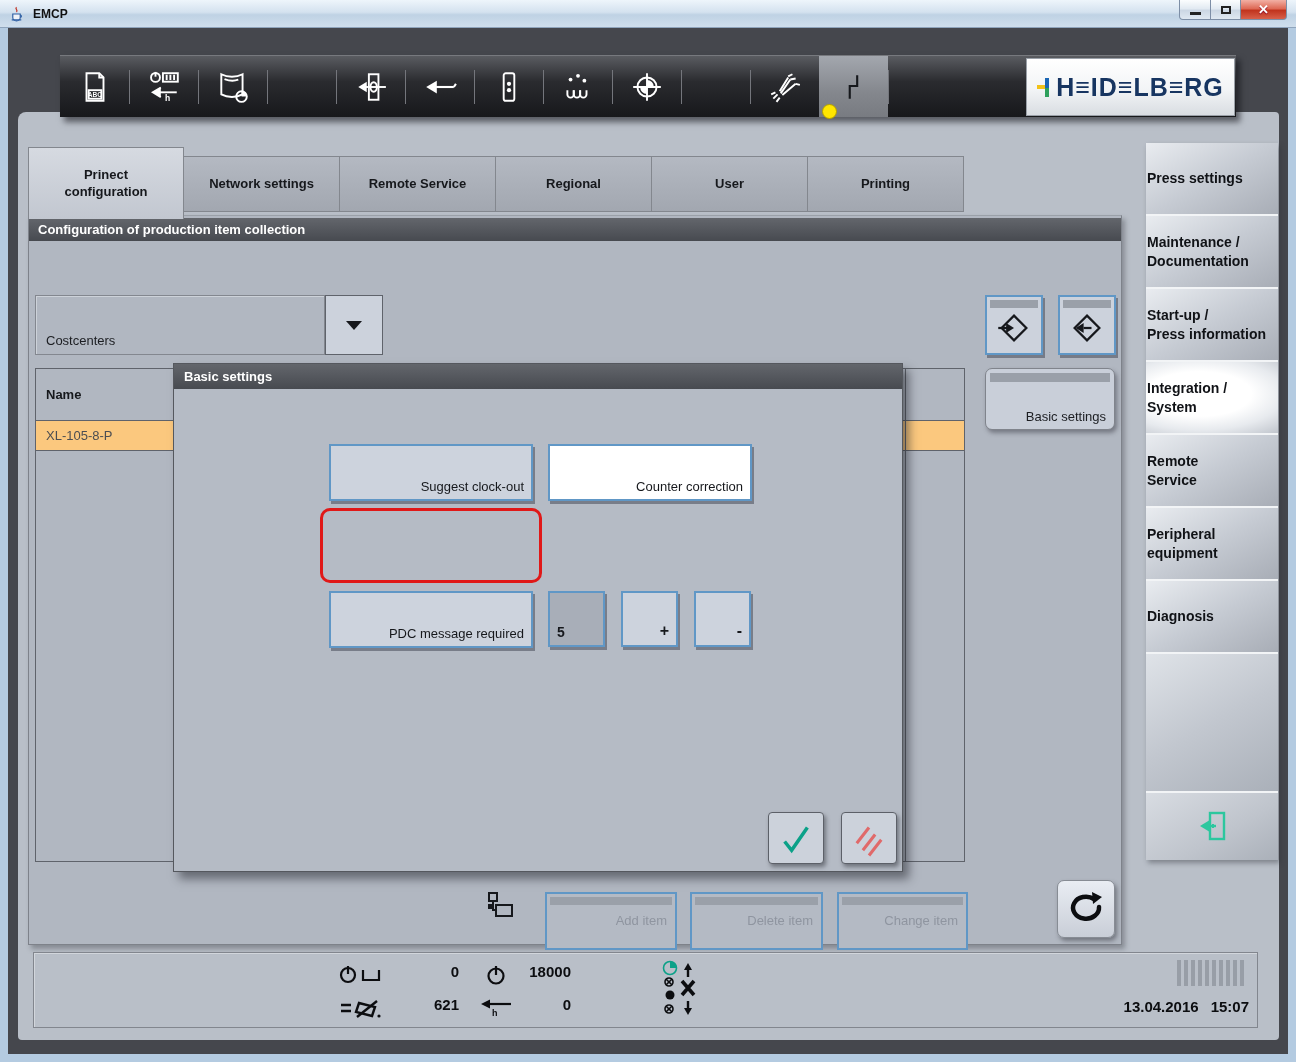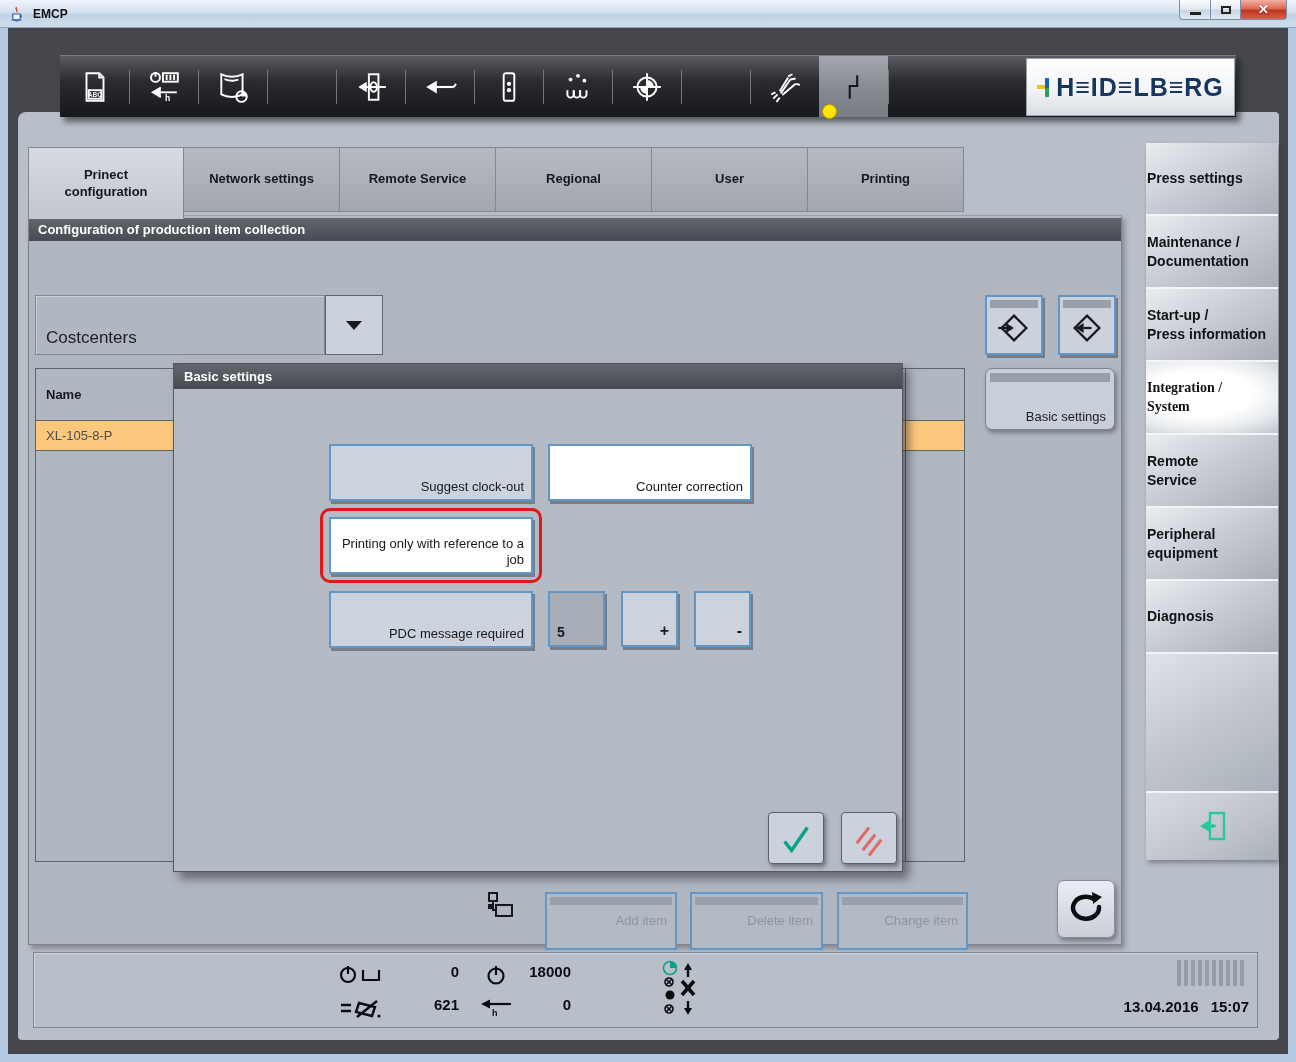--- a/index.html
+++ b/index.html
@@ -46,38 +46,38 @@
     background:linear-gradient(#ffffff, #f2f4f6 55%, #d9dde2); border:1px solid #9aa0a8;
     display:flex; align-items:center; justify-content:center; gap:4px; }
   .logo-text { color:#173561; font-weight:bold; font-size:25px; letter-spacing:1px; transform:scaleY(1.05); }
   .logo-mark { width:15px; height:22px; position:relative; }
   .logo-mark .h-bar { position:absolute; left:0; top:9px; width:10px; height:4px; background:#f2c218; }
   .logo-mark .v-top { position:absolute; left:8px; top:2px; width:4px; height:10px; background:#1b66b4; }
   .logo-mark .v-bot { position:absolute; left:8px; top:12px; width:4px; height:9px; background:#2ea05c; }
 
   
   .tabs { position:absolute; left:28px; top:143px; height:72px; display:flex; z-index:6; }
-  .tab { width:156px; height:65px; margin-top:4px; background:linear-gradient(#b4b9c2,#a2a7b0);
+  .tab { width:156px; height:56px; margin-top:13px; background:linear-gradient(#b4b9c2,#a2a7b0);
     border:1px solid #83878e; border-left:none; display:flex; align-items:center; justify-content:center;
     text-align:center; font-weight:bold; font-size:13px; color:#16181c; white-space:pre-line; line-height:1.25; }
   .tab:first-child { border-left:1px solid #83878e; }
   .tab.active { height:72px; margin-top:4px; background:linear-gradient(#d6dae1,#c2c7d0);
     border-bottom:none; border-left:1px solid #83878e; }
 
   
   .content-panel { position:absolute; left:28px; top:215px; width:1094px; height:730px;
     background:#b1b7c1; border:1px solid #7e828a; border-top:1px solid #9aa0a8;
     box-shadow:3px 4px 5px rgba(40,42,50,.35); z-index:2; }
   .section-header { position:absolute; left:29px; top:218px; width:1092px; height:23px;
     background:linear-gradient(#63666c,#474a50); color:#fff; font-weight:bold; font-size:13px;
     display:flex; align-items:center; padding-left:9px; z-index:3; }
 
   .combo-field { position:absolute; left:35px; top:295px; width:290px; height:60px;
     background:#b1b7c1; border:1px solid #83878f; box-shadow:inset 1px 1px 0 #cdd2d9;
-    display:flex; align-items:flex-end; padding:6px 10px; font-size:17px; color:#1c1e22; z-index:3; }
+    display:flex; align-items:flex-end; padding:6px 10px; font-size:13px; color:#1c1e22; z-index:3; }
   .combo-arrow { position:absolute; left:325px; top:295px; width:58px; height:60px;
     background:#ccd2dc; border:1px solid #5f636b; display:flex; align-items:center; justify-content:center; z-index:3; }
   .tri-down { width:0; height:0; border-left:8px solid transparent; border-right:8px solid transparent;
     border-top:9px solid #16181c; }
 
   
   .data-table { position:absolute; left:35px; top:368px; width:930px; height:494px;
     border:1px solid #5f636b; background:#b1b7c1; z-index:3; }
   .data-table .col-sep { position:absolute; left:869px; top:0; width:1px; height:100%; background:#5f636b; }
   .table-header { height:52px; border-bottom:1px solid #5f636b; display:flex; align-items:center;
@@ -131,21 +131,21 @@
   .sb-datetime span { margin-left:12px; }
   .barcode { position:absolute; right:10px; top:7px; width:70px; height:26px;
     background:repeating-linear-gradient(90deg,#989ea7 0 4px,transparent 4px 7px); }
 
   
   .sidebar { position:absolute; left:1146px; top:143px; width:132px; height:717px; z-index:3;
     box-shadow:2px 3px 5px rgba(40,42,50,.4); }
   .sb-item { height:73px; background:linear-gradient(150deg,#e9ecf0 0%,#c6cbd3 50%,#a8adb6 100%);
     border-bottom:2px solid #f2f4f6; display:flex; align-items:center; padding-left:1px;
     font-weight:bold; font-size:14px; color:#101216; white-space:pre-line; line-height:1.3; }
-  .sb-item.active { background:radial-gradient(ellipse 95% 75% at 40% 45%, #ffffff 42%, #e7eaee 68%, #bcc1c9 100%);font-family:Liberation Serif, serif; }
+  .sb-item.active { background:radial-gradient(ellipse 95% 75% at 40% 45%, #ffffff 42%, #e7eaee 68%, #bcc1c9 100%); }
   .sb-filler { height:139px; background:linear-gradient(150deg,#dfe3e8 0%,#c2c7cf 50%,#aab0b9 100%);
     border-bottom:2px solid #f2f4f6; }
   .sb-exit { height:67px; background:linear-gradient(150deg,#d8dce2 0%,#bfc4cc 60%,#aab0b9 100%);
     display:flex; align-items:center; justify-content:center; }
 </style>
 </head>
 <body>
 
 <div class="titlebar">
   <svg class="java-icon" viewBox="0 0 16 16">
@@ -317,21 +317,20 @@
   </svg>
 </div>
 <div class="basic-btn">Basic settings</div>
 
 <div class="dialog">
   <div class="dialog-title">Basic settings</div>
 
   <div class="hb-btn" style="left:155px; top:80px; width:204px; height:57px;">Suggest clock-out</div>
   <div class="hb-btn on" style="left:374px; top:80px; width:204px; height:57px;">Counter correction</div>
 
-  <div class="hb-btn on" style="left:155px; top:153px; width:204px; height:57px;">Printing only with reference to a job</div>
   <div class="red-outline"></div>
 
   <div class="hb-btn" style="left:155px; top:227px; width:204px; height:57px;">PDC message required</div>
   <div class="hb-btn value" style="left:374px; top:227px; width:57px; height:56px;">5</div>
   <div class="hb-btn sym" style="left:447px; top:227px; width:57px; height:56px;">+</div>
   <div class="hb-btn sym" style="left:520px; top:227px; width:57px; height:56px;">-</div>
 
   <div class="confirm-btn" style="left:594px; top:448px;">
     <svg width="42" height="42" viewBox="0 0 48 48" fill="none" stroke="#0ba188" stroke-width="4">
       <path d="M11 28l8 10 18-26"></path>

